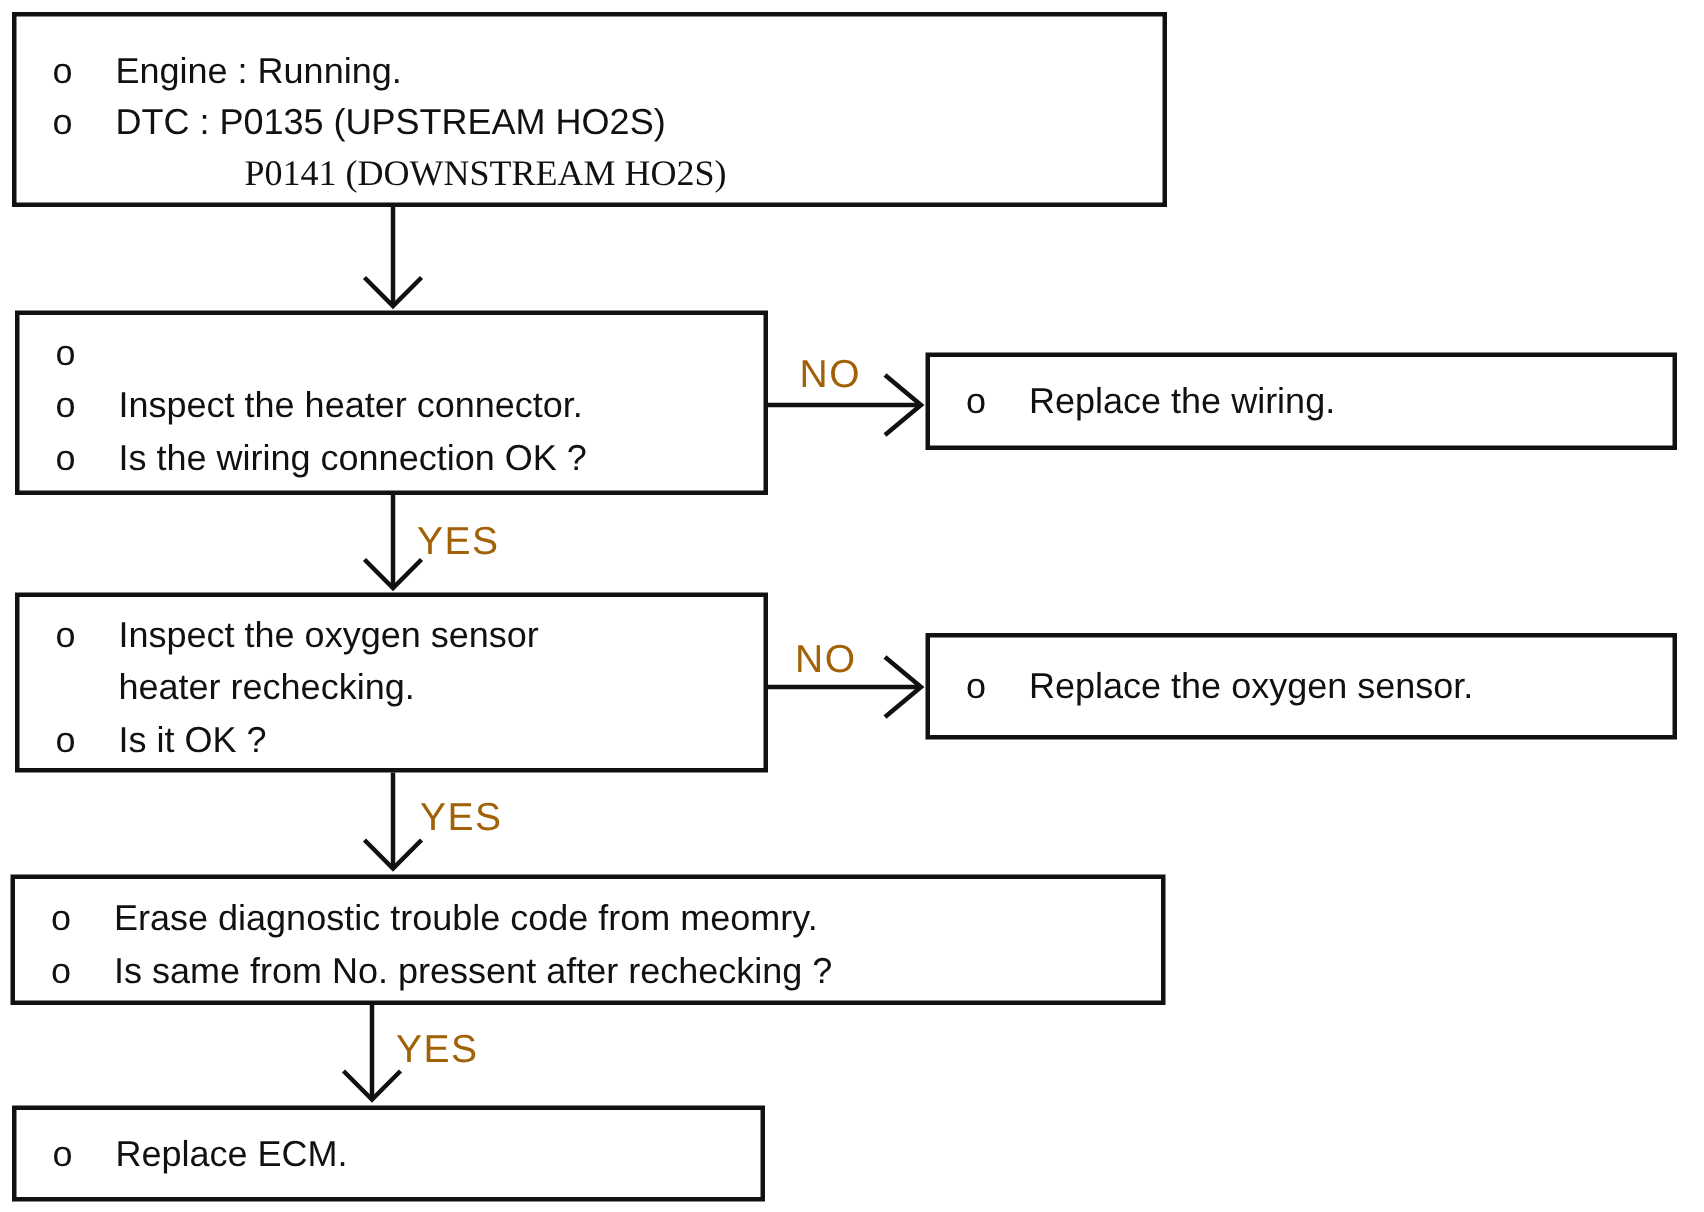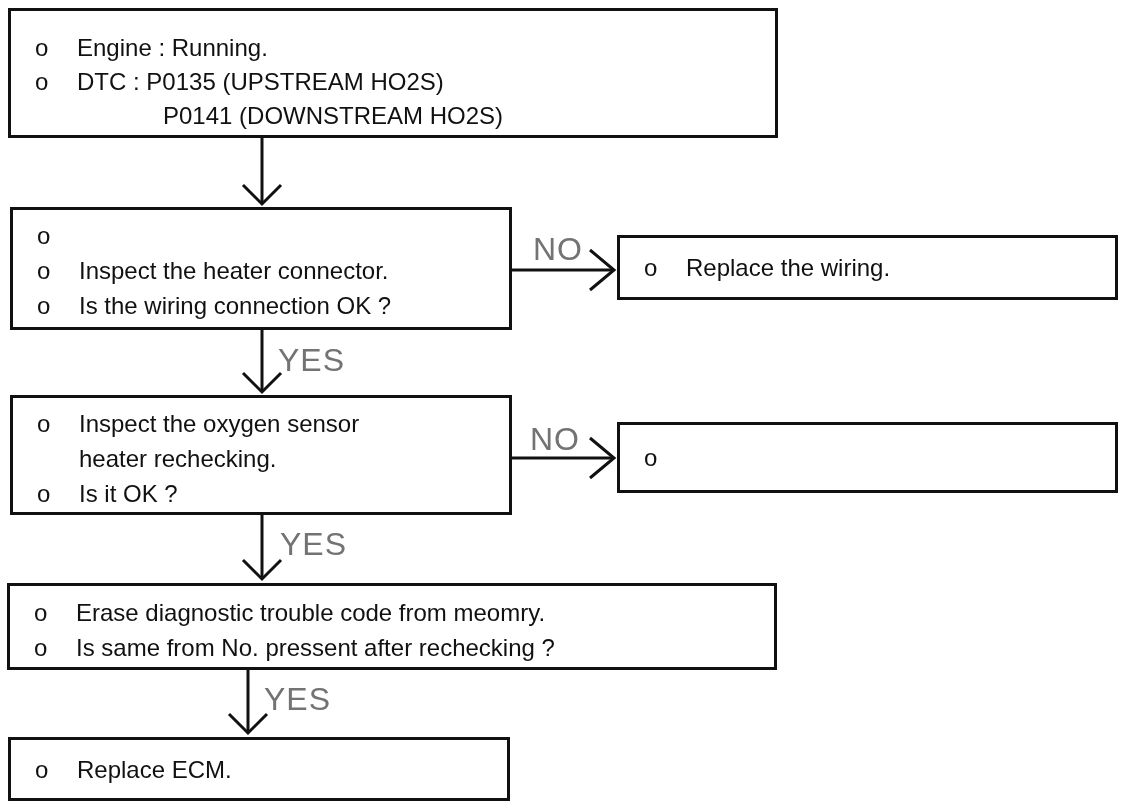--- a/index.html
+++ b/index.html
@@ -41,27 +41,28 @@
     white-space: nowrap;
   }
   .bullet {
     display: inline-block;
     width: 42px;
     padding-left: 24px;
     flex: 0 0 auto;
   }
   .cont-deep {
     margin-left: 86px;
+    font-family: Liberation Serif, serif;
   }
   .flow-label {
     position: absolute;
-    font-size: 32px;
+    font-size: 26px;
     line-height: 26px;
     letter-spacing: 1px;
-    color: #737373;
+    color: #a16207;
   }
   .pt1 { padding-top: 20px; line-height: 34px; }
   .pt2 { padding-top: 8px; }
   .pt3 { padding-top: 8px; }
   .pt4 { padding-top: 9px; }
 </style>
 </head>
 <body>
 
 <div class="canvas">
@@ -140,20 +141,21 @@
     </div>
     <div class="line">
       <span class="bullet">o</span>
       <span>Is it OK ?</span>
     </div>
   </div>
 
   <div class="box center" style="left:617px; top:422px; width:501px; height:71px;">
     <div class="line">
       <span class="bullet">o</span>
+      <span>Replace the oxygen sensor.</span>
     </div>
   </div>
 
   <div class="box pt4" style="left:7px; top:583px; width:770px; height:87px;">
     <div class="line">
       <span class="bullet">o</span>
       <span>Erase diagnostic trouble code from meomry.</span>
     </div>
     <div class="line">
       <span class="bullet">o</span>

